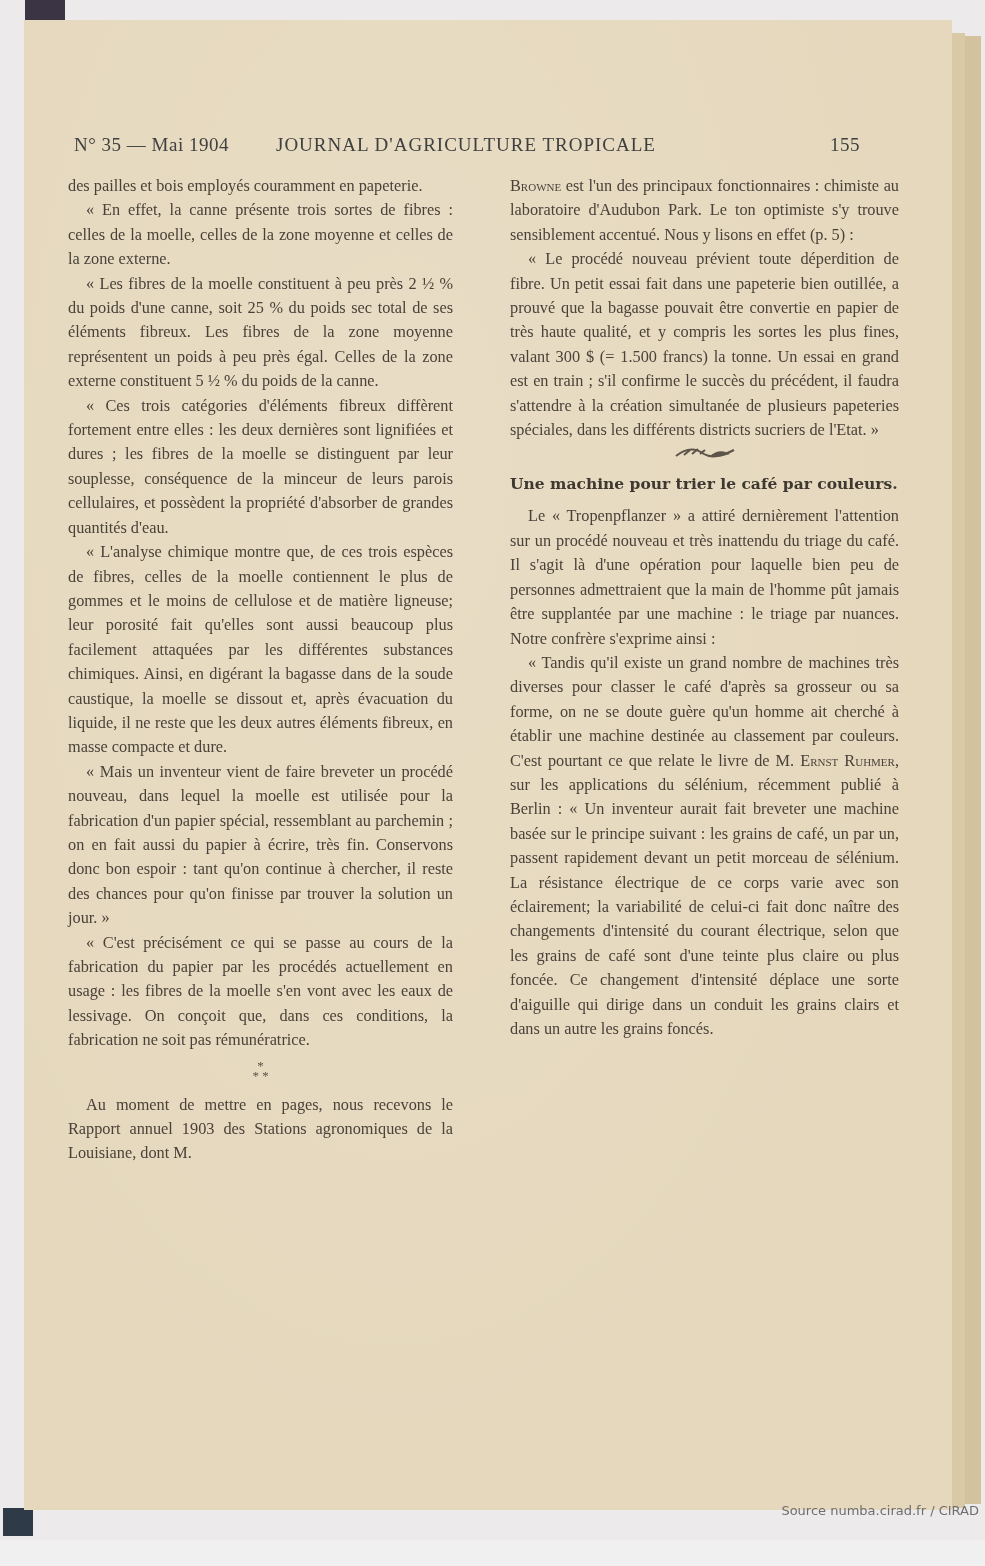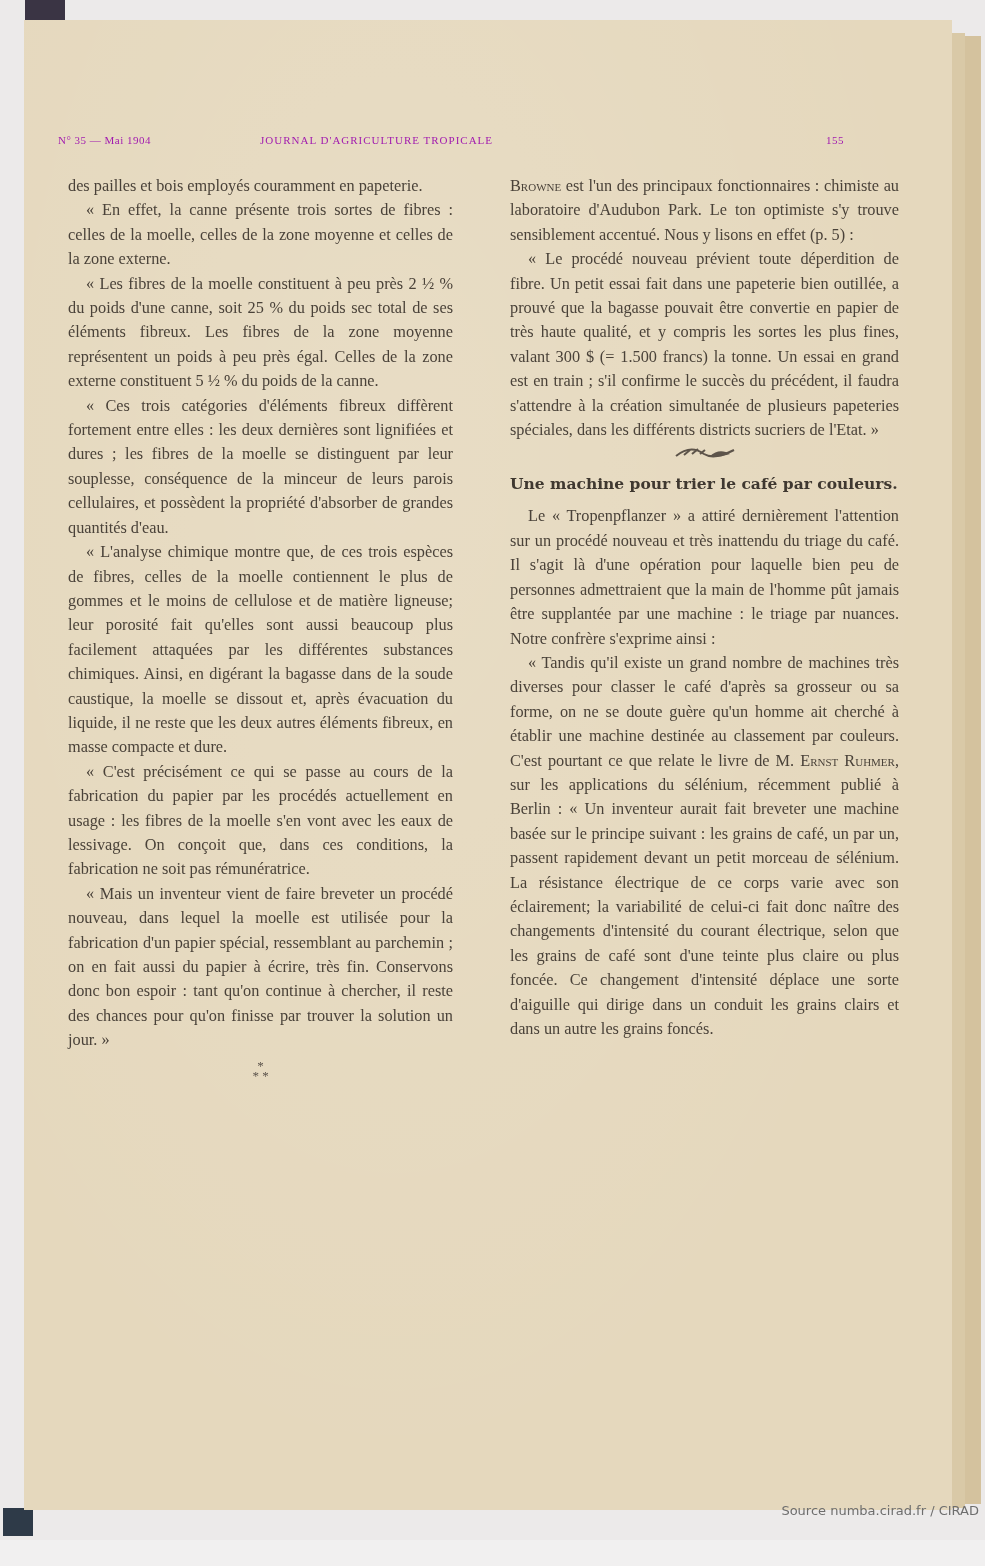--- a/index.html
+++ b/index.html
@@ -15,22 +15,22 @@
     position:absolute; left:24px; top:20px; width:928px; height:1490px;
     background:#e5d8bd;
     background-image: radial-gradient(ellipse at 40% 30%, rgba(255,255,255,0.12), rgba(0,0,0,0) 70%);
   }
   .edge1 { position:absolute; left:946px; top:33px; width:18px; height:1475px; background:#d9c9a7; border-left:1px solid #cbb993; }
   .edge2 { position:absolute; left:964px; top:36px; width:16px; height:1468px; background:#d4c29e; border-left:1px solid #c2ae86; }
   .footer-source {
     position:absolute; right:6px; top:1503px; font-family:"DejaVu Sans", sans-serif; font-size:13px; color:#6e6e6e;
   }
   .running-head {
-    position:absolute; top:134px; left:58px; width:786px; height:22px;
-    font-size:11px; color:#a21caf; letter-spacing:0.5px;
+    position:absolute; top:134px; left:74px; width:786px; height:22px;
+    font-size:19px; color:#404040; letter-spacing:0.5px;
   }
   .rh-left { position:absolute; left:0; top:0; }
   .rh-center { position:absolute; left:202px; top:0; letter-spacing:1px; }
   .rh-right { position:absolute; right:0; top:0; }
   .col {
     position:absolute; top:174px; color:#4a4239;
     font-size:16.3px; line-height:24.4px; text-align:justify;
   }
   .col-left { left:68px; width:385px; }
   .col-right { left:468px; width:389px;margin-left:42px; }
@@ -60,23 +60,24 @@
   <span class="rh-center">JOURNAL D'AGRICULTURE TROPICALE</span>
   <span class="rh-right">155</span>
 </div>
 
 <div class="col col-left">
   <p>des pailles et bois employés couramment en papeterie.</p>
   <p class="ind">« En effet, la canne présente trois sortes de fibres : celles de la moelle, celles de la zone moyenne et celles de la zone externe.</p>
   <p class="ind">« Les fibres de la moelle constituent à peu près 2 ½ % du poids d'une canne, soit 25 % du poids sec total de ses éléments fibreux. Les fibres de la zone moyenne représentent un poids à peu près égal. Celles de la zone externe constituent 5 ½ % du poids de la canne.</p>
   <p class="ind">« Ces trois catégories d'éléments fibreux diffèrent fortement entre elles : les deux dernières sont lignifiées et dures ; les fibres de la moelle se distinguent par leur souplesse, conséquence de la minceur de leurs parois cellulaires, et possèdent la propriété d'absorber de grandes quantités d'eau.</p>
   <p class="ind">« L'analyse chimique montre que, de ces trois espèces de fibres, celles de la moelle contiennent le plus de gommes et le moins de cellulose et de matière ligneuse; leur porosité fait qu'elles sont aussi beaucoup plus facilement attaquées par les différentes substances chimiques. Ainsi, en digérant la bagasse dans de la soude caustique, la moelle se dissout et, après évacuation du liquide, il ne reste que les deux autres éléments fibreux, en masse compacte et dure.</p>
+  <p class="ind">« Mais un inventeur vient de faire breveter un procédé nouveau, dans lequel la moelle est utilisée pour la fabrication d'un papier spécial, ressemblant au parchemin ; on en fait aussi du papier à écrire, très fin. Conservons donc bon espoir : tant qu'on continue à chercher, il reste des chances pour qu'on finisse par trouver la solution un jour. »</p>
   <p class="ind">« C'est précisément ce qui se passe au cours de la fabrication du papier par les procédés actuellement en usage : les fibres de la moelle s'en vont avec les eaux de lessivage. On conçoit que, dans ces conditions, la fabrication ne soit pas rémunératrice.</p>
-  <p class="ind">« Mais un inventeur vient de faire breveter un procédé nouveau, dans lequel la moelle est utilisée pour la fabrication d'un papier spécial, ressemblant au parchemin ; on en fait aussi du papier à écrire, très fin. Conservons donc bon espoir : tant qu'on continue à chercher, il reste des chances pour qu'on finisse par trouver la solution un jour. »</p>
   <div class="stars">*<br>* *</div>
+  <p class="ind">Au moment de mettre en pages, nous recevons le Rapport annuel 1903 des Stations agronomiques de la Louisiane, dont M.</p>
 </div>
 
 <div class="col col-right">
   <p><span class="sc">Browne</span><span> est l'un des principaux fonctionnaires : chimiste au laboratoire d'Audubon Park. Le ton optimiste s'y trouve sensiblement accentué. Nous y lisons en effet (p. 5) :</span></p>
   <p class="ind">« Le procédé nouveau prévient toute déperdition de fibre. Un petit essai fait dans une papeterie bien outillée, a prouvé que la bagasse pouvait être convertie en papier de très haute qualité, et y compris les sortes les plus fines, valant 300 $ (= 1.500 francs) la tonne. Un essai en grand est en train ; s'il confirme le succès du précédent, il faudra s'attendre à la création simultanée de plusieurs papeteries spéciales, dans les différents districts sucriers de l'Etat. »</p>
   <div class="ornament">
     <svg width="70" height="18" viewBox="0 0 70 18">
       <path d="M6 12 C16 4,26 4,34 10 C42 15,52 12,64 6" stroke="#5d544a" stroke-width="2" fill="none"></path>
       <path d="M14 11 l6 -5 M22 10 l6 -5 M30 10 l5 -4" stroke="#5d544a" stroke-width="2"></path>
       <path d="M40 12 C46 6,54 6,60 10 C54 12,46 13,40 12Z" fill="#5d544a"></path>

